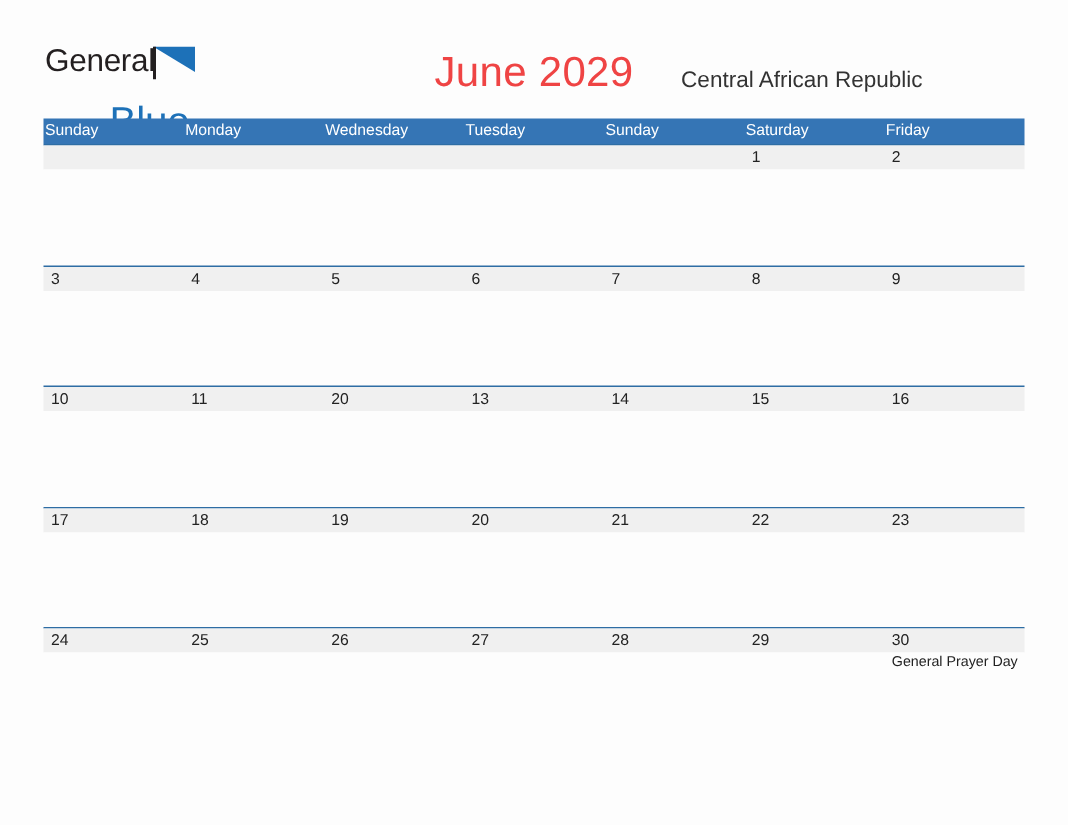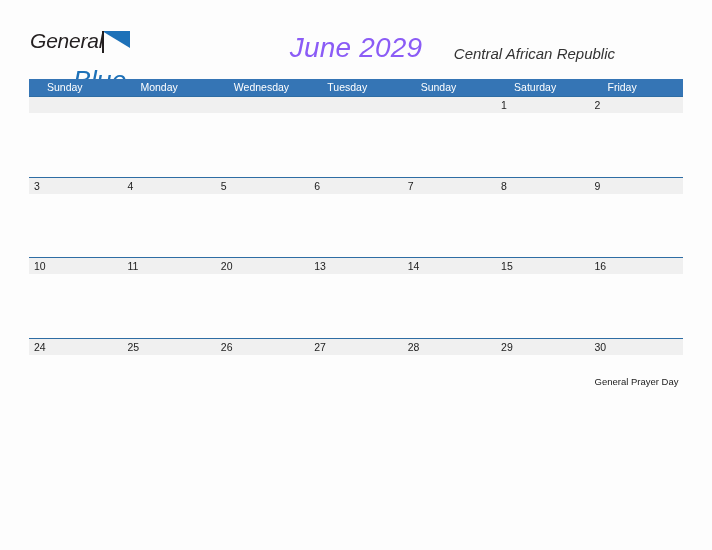--- a/index.html
+++ b/index.html
@@ -22,21 +22,20 @@
     background: #fdfdfd;
   }
 
   
   .top-bar {
     position: absolute;
     left: 0;
     top: 0;
     width: 644px;
     height: 78px;
-    font-style: italic;
   }
 
   .logo {
     position: absolute;
     left: 30px;
     top: 30px;
     width: 120px;
     height: 42px;
     line-height: 1;
   }
@@ -66,21 +65,21 @@
     font-family: "Liberation Sans", sans-serif;
   }
 
   .cal-title {
     position: absolute;
     left: 0;
     top: 32px;
     width: 712px;
     text-align: center;
     font-size: 28px;
-    color: #8b5cf6;
+    color: #ef4444;
     font-family: "Liberation Sans", sans-serif;
     font-weight: normal;
     letter-spacing: 0.2px;
   }
 
   .cal-country {
     position: absolute;
     right: 29px;
     top: 45px;
     font-size: 15px;
@@ -102,21 +101,21 @@
     width: 654px;
     height: 17px;
     background: #3575b5;
   }
   .weekday-cell {
     flex: 1 1 0;
     min-width: 0;
     color: #ffffff;
     font-size: 10.5px;
     line-height: 17px;
-    padding-left: 18px;
+    padding-left: 1px;
     box-sizing: border-box;
     font-family: "Liberation Sans", sans-serif;
     white-space: nowrap;
     overflow: hidden;
   }
 
   .week-row {
     width: 654px;
     height: 80.5px;
     position: relative;
@@ -153,21 +152,20 @@
     color: transparent;
   }
 
   .day-body {
     flex: 1 1 0;
     min-width: 0;
     padding-left: 5px;
     padding-top: 1px;
     box-sizing: border-box;
     overflow: hidden;
-    margin-top: 20px;
   }
   .event {
     font-size: 9.5px;
     line-height: 12px;
     color: #222222;
     font-family: "Liberation Sans", sans-serif;
     white-space: nowrap;
   }
 </style>
 </head>
@@ -263,20 +261,41 @@
             <div class="day-body"></div>
             <div class="day-body"></div>
             <div class="day-body"></div>
             <div class="day-body"></div>
             <div class="day-body"></div>
           </div>
         </div>
         <div class="week-row">
           <div class="week-rule"></div>
           <div class="week-band">
+            <div class="day-num">17</div>
+            <div class="day-num">18</div>
+            <div class="day-num">19</div>
+            <div class="day-num">20</div>
+            <div class="day-num">21</div>
+            <div class="day-num">22</div>
+            <div class="day-num">23</div>
+          </div>
+          <div class="week-body">
+            <div class="day-body"></div>
+            <div class="day-body"></div>
+            <div class="day-body"></div>
+            <div class="day-body"></div>
+            <div class="day-body"></div>
+            <div class="day-body"></div>
+            <div class="day-body"></div>
+          </div>
+        </div>
+        <div class="week-row">
+          <div class="week-rule"></div>
+          <div class="week-band">
             <div class="day-num">24</div>
             <div class="day-num">25</div>
             <div class="day-num">26</div>
             <div class="day-num">27</div>
             <div class="day-num">28</div>
             <div class="day-num">29</div>
             <div class="day-num">30</div>
           </div>
           <div class="week-body">
             <div class="day-body"></div>

